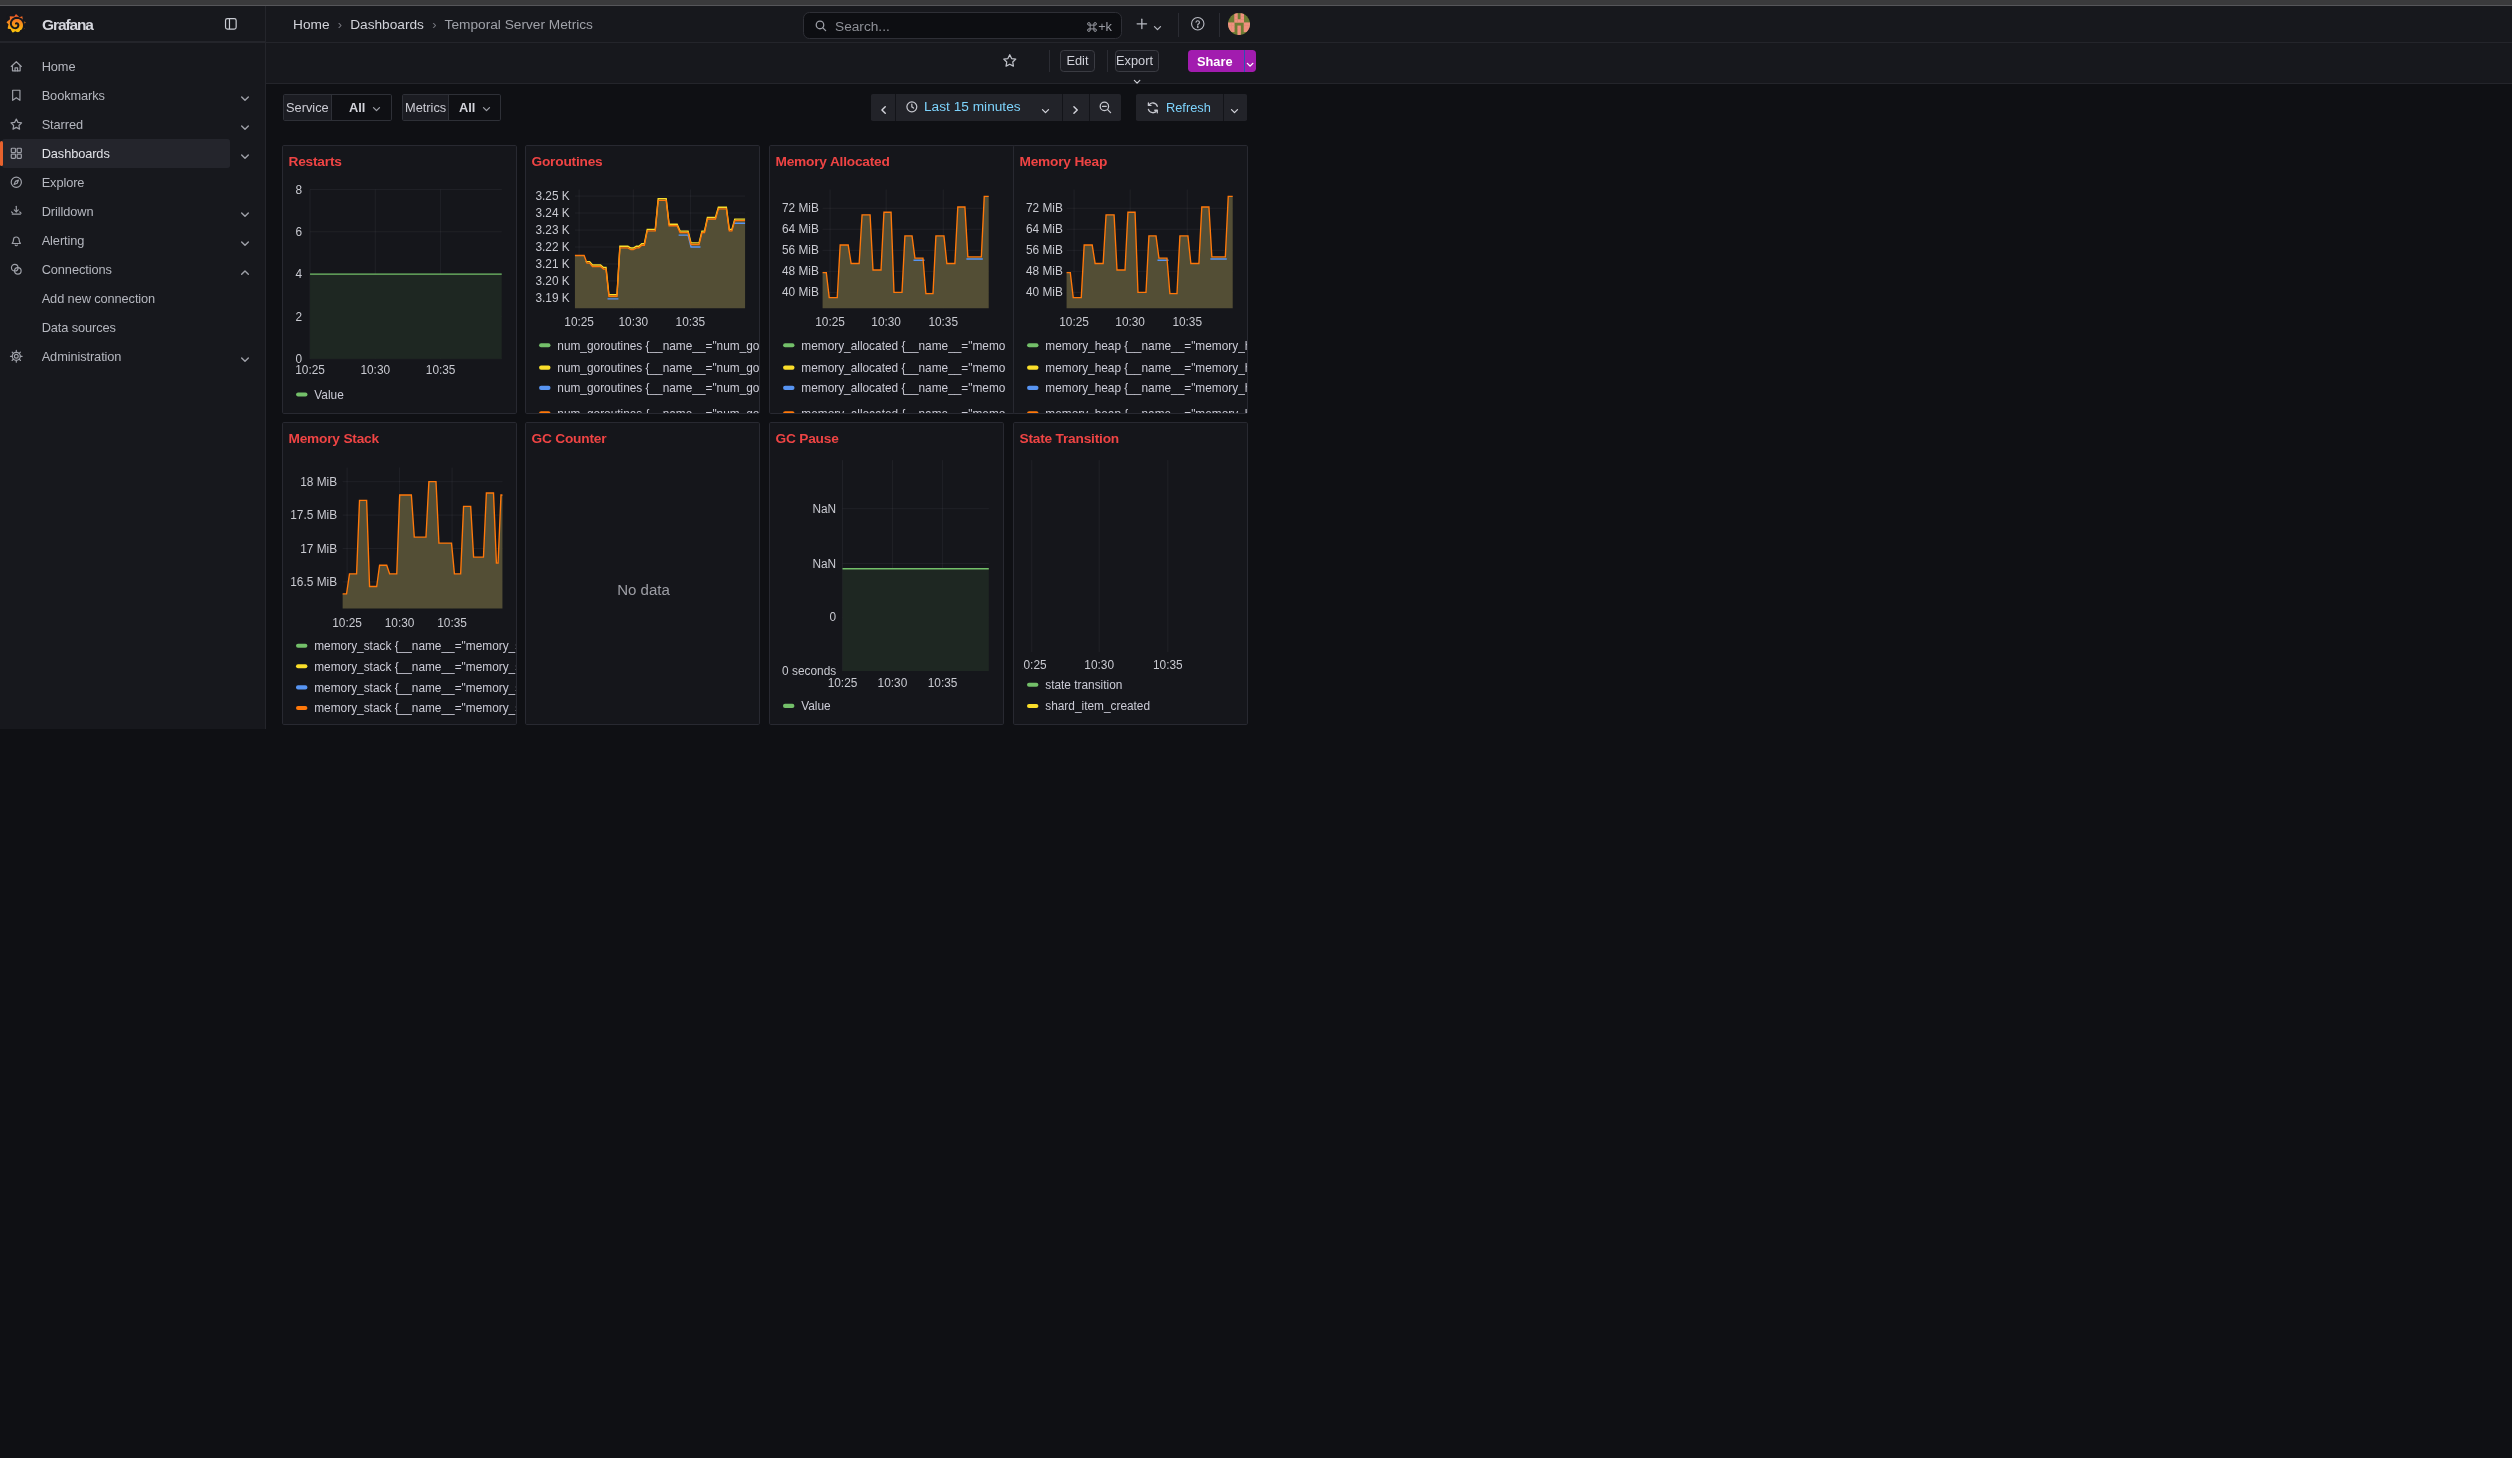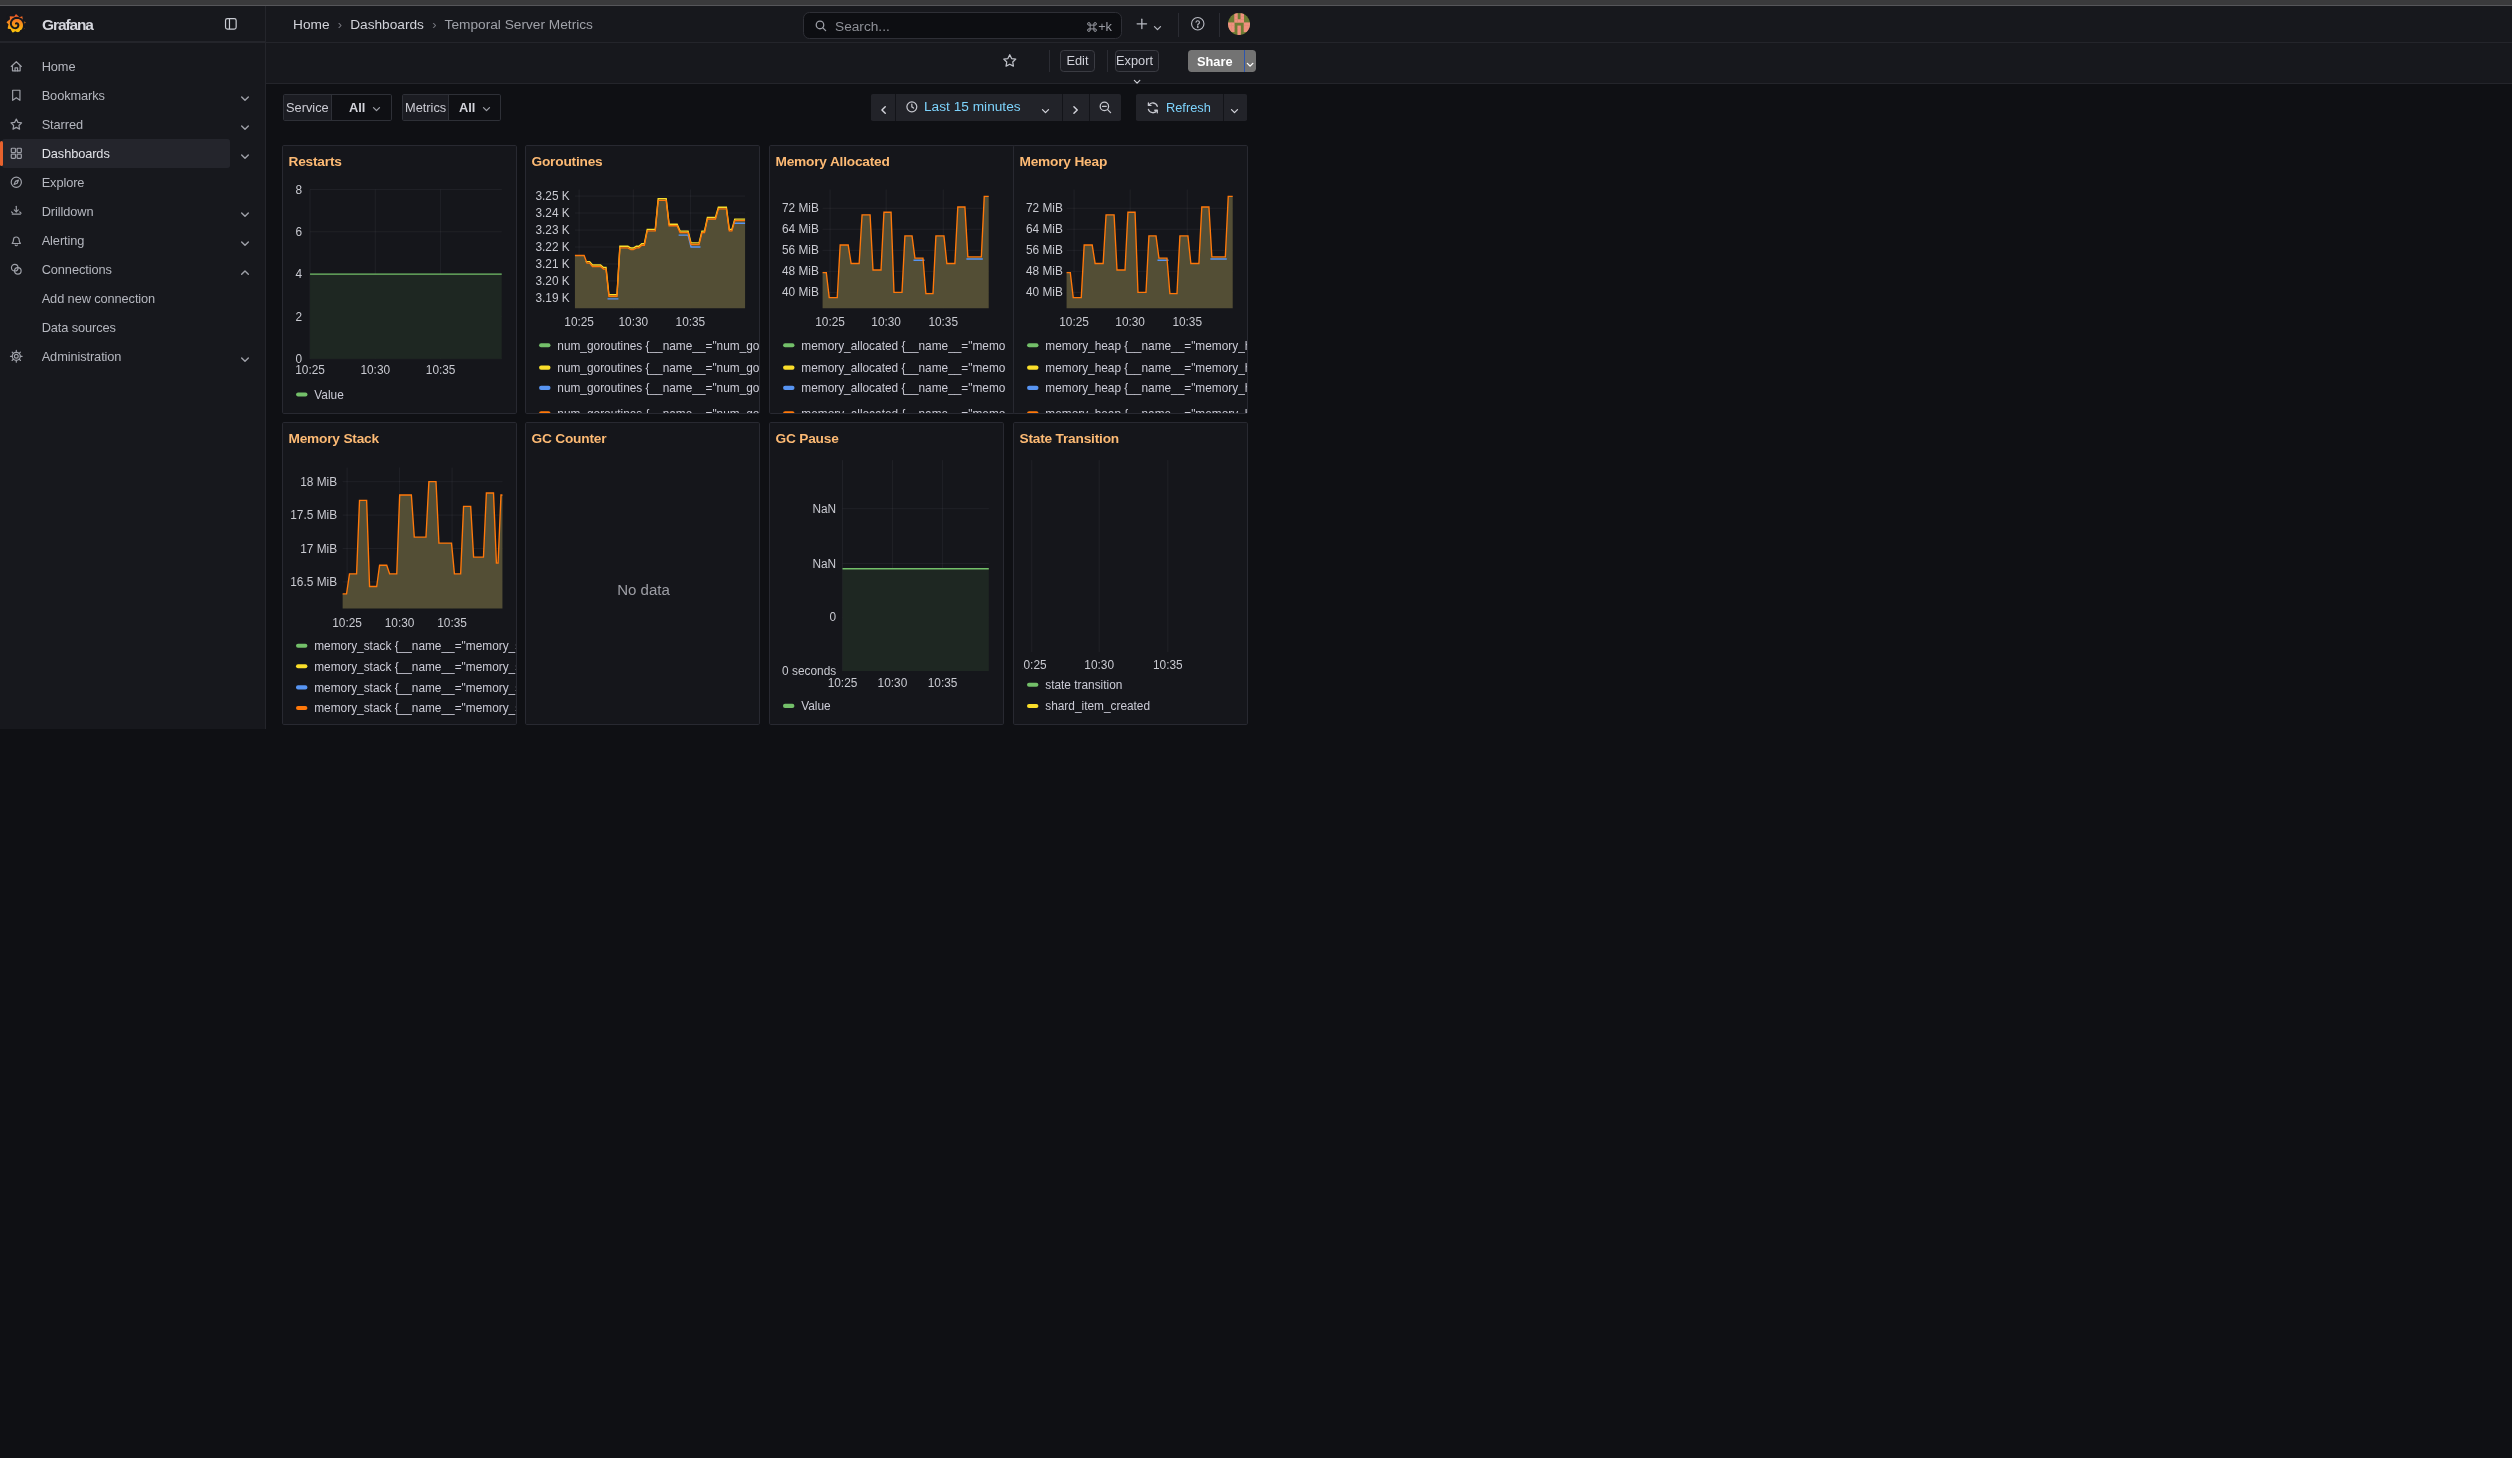--- a/index.html
+++ b/index.html
@@ -21,32 +21,32 @@
 #breadcrumb { position:absolute; left:293px; top:17px; font-size:13.7px; color:#d2d3da; }
 #breadcrumb .sep { color:#77787f; padding:0 8.2px; font-size:12.8px; }
 #breadcrumb .dim { color:#9fa1a8; }
 #search { position:absolute; left:803px; top:12.3px; width:319px; height:26.5px; background:#0d0e12; border:0.9px solid #2e2f36; border-radius:6.4px; }
 #search .si { position:absolute; left:10px; top:6px; }
 #search .ph { position:absolute; left:31px; top:5.5px; font-size:13.7px; color:#8e9097; }
 #search .kbd { position:absolute; right:9px; top:5.5px; font-size:12.8px; color:#9b9da5; }
 .vsep1 { position:absolute; top:12.8px; width:0.9px; height:24px; background:#2b2c33; }
 .vsep2 { position:absolute; top:50px; width:0.9px; height:22px; background:#2b2c33; }
 .btn { position:absolute; top:50px; height:22px; border:0.9px solid #3a3b42; border-radius:3.7px; background:#1b1c22; color:#d0d1d9; font-size:12.8px; text-align:center; }
-#share { position:absolute; left:1188px; top:50px; width:68px; height:22px; background:#737373; border-radius:3.7px;padding-left:21px; }
+#share { position:absolute; left:1188px; top:50px; width:68px; height:22px; background:#a21caf; border-radius:3.7px;padding-left:21px; }
 #share .stxt { position:absolute; left:9px; top:3.7px; font-size:12.8px; font-weight:bold; color:#fff; }
 #share .sdiv { position:absolute; left:56px; top:0; width:0.9px; height:100%; background:#2b54b0; }
 #share .schv { position:absolute; left:58px; top:6.4px; }
 .fgroup { position:absolute; top:94px; height:27px; border:0.9px solid #2e3037; border-radius:1.8px; }
 .fgroup .flabel { position:absolute; left:0; top:0; height:100%; background:#1b1c22; color:#ccccd4; font-size:12.8px; line-height:25px; padding:0 2px; border-right:0.9px solid #2e3037; }
 .fgroup .fval { position:absolute; top:0; height:100%; color:#d3d4db; font-size:12.8px; font-weight:bold; line-height:25px; padding-left:9px; }
 .tgroup { position:absolute; top:94px; height:27px; background:#222329; border-radius:1.8px; color:#7dd3fc; }
 .tseg { position:absolute; top:0; height:100%; }
 .tsegb { border-left:0.9px solid #131419; }
 .panel { position:absolute; background:#15161b; border:0.9px solid #282931; border-radius:1.8px; overflow:hidden; }
-.ptitle { position:absolute; left:5.5px; top:7.8px; font-size:13.7px; font-weight:bold; color:#fdba74; letter-spacing:-0.2px; }
+.ptitle { position:absolute; left:5.5px; top:7.8px; font-size:13.7px; font-weight:bold; color:#ef4444; letter-spacing:-0.2px; }
 .chart { position:absolute; left:0; top:0; }
 svg text { font-family:"Liberation Sans",sans-serif; }
 </style></head>
 <body>
 <div id="chrome"></div>
 <div id="macstrip"></div>
 <div id="sidebar">
   <div id="sblogo">
       <span class="flame"><svg width="20" height="23" viewBox="0 0 56 62">
 <defs>

